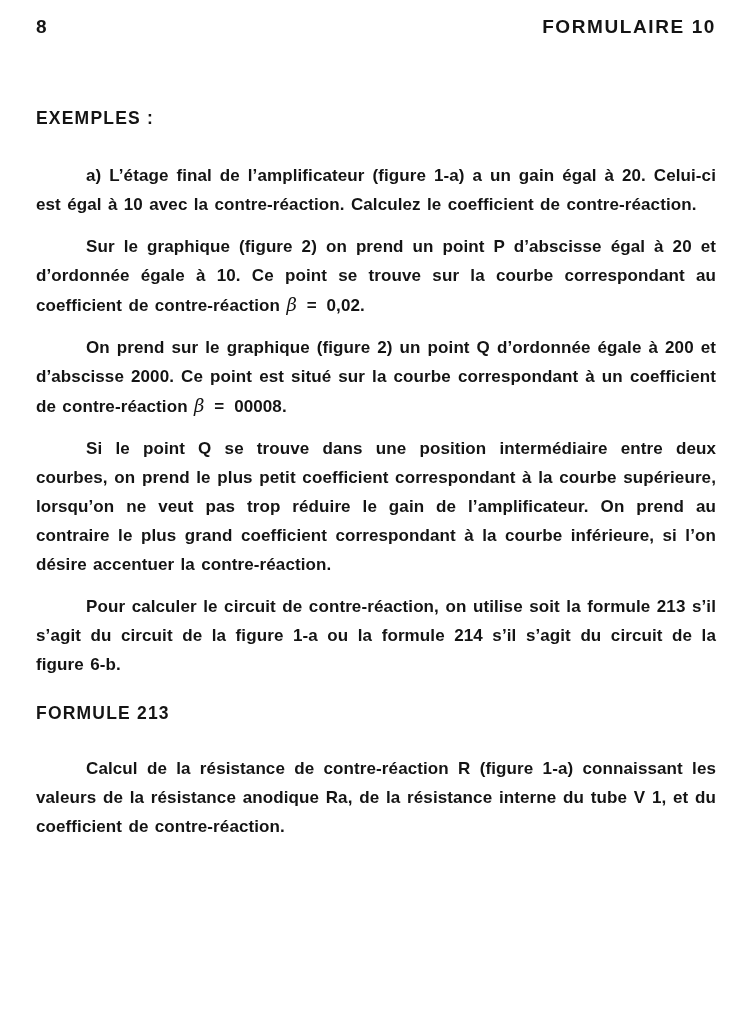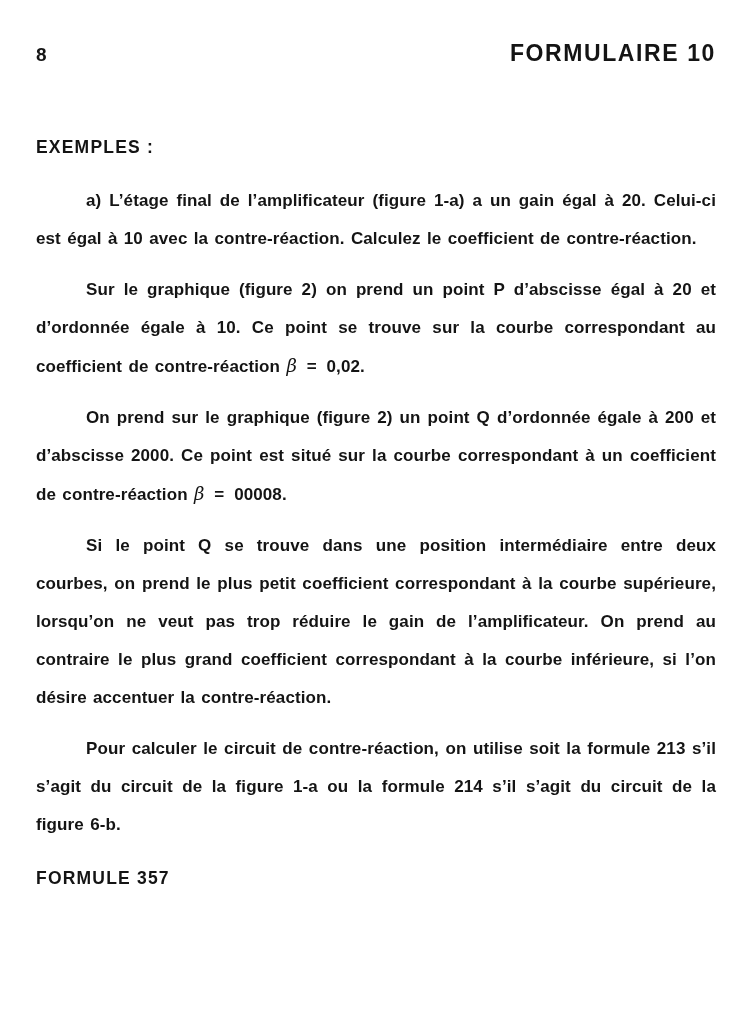--- a/index.html
+++ b/index.html
@@ -25,43 +25,42 @@
     display: flex;
     justify-content: space-between;
     align-items: baseline;
     font-weight: bold;
   }
   .page-number {
     font-size: 19px;
     letter-spacing: 0.5px;
   }
   .running-title {
-    font-size: 23px;
+    font-size: 19px;
     letter-spacing: 1.6px;
-    margin-top: 24px;
   }
   .section-heading {
     margin: 0;
     font-size: 17.5px;
     font-weight: bold;
     letter-spacing: 1.2px;
   }
   .heading-exemples {
     margin-top: 70px;
-    margin-bottom: 24px;
+    margin-bottom: 32px;
   }
   .heading-formule {
     margin-top: 24px;
     margin-bottom: 30px;
   }
   .body-para {
     margin: 0 0 13px 0;
     font-size: 17px;
     font-weight: bold;
-    line-height: 38px;
+    line-height: 29px;
     text-align: justify;
     text-indent: 50px;
     letter-spacing: 0.1px;
     word-spacing: 1.5px;
   }
   .body-para:last-child {
     margin-bottom: 0;
   }
   .beta {
     font-family: "DejaVu Serif", serif;
@@ -95,16 +94,19 @@
   <p class="body-para"><span>On prend sur le graphique (figure 2) un point Q d’ordonnée égale à 200 et d’abscisse 2000. Ce point est situé sur la courbe correspondant à un coefficient de contre-réaction </span><span class="beta">β</span><span class="beta-eq"> = 00008.</span></p>
 
   <p class="body-para">
     <span>Si le point Q se trouve dans une position intermédiaire entre deux courbes, on prend le plus petit coefficient correspondant à la courbe supérieure, lorsqu’on ne veut pas trop réduire le gain de l’amplificateur. On prend au contraire le plus grand coefficient correspondant à la courbe inférieure, si l’on désire accentuer la contre-réaction.</span>
   </p>
 
   <p class="body-para">
     <span>Pour calculer le circuit de contre-réaction, on utilise soit la formule 213 s’il s’agit du circuit de la figure 1-a ou la formule 214 s’il s’agit du circuit de la figure 6-b.</span>
   </p>
 
-  <h2 class="section-heading heading-formule">FORMULE 357</h2>
+  <h2 class="section-heading heading-formule">FORMULE 213</h2>
 
+  <p class="body-para">
+    <span>Calcul de la résistance de contre-réaction R (figure 1-a) connaissant les valeurs de la résistance anodique Ra, de la résistance interne du tube V 1, et du coefficient de contre-réaction.</span>
+  </p>
 
 </div>
 
 </body></html>

